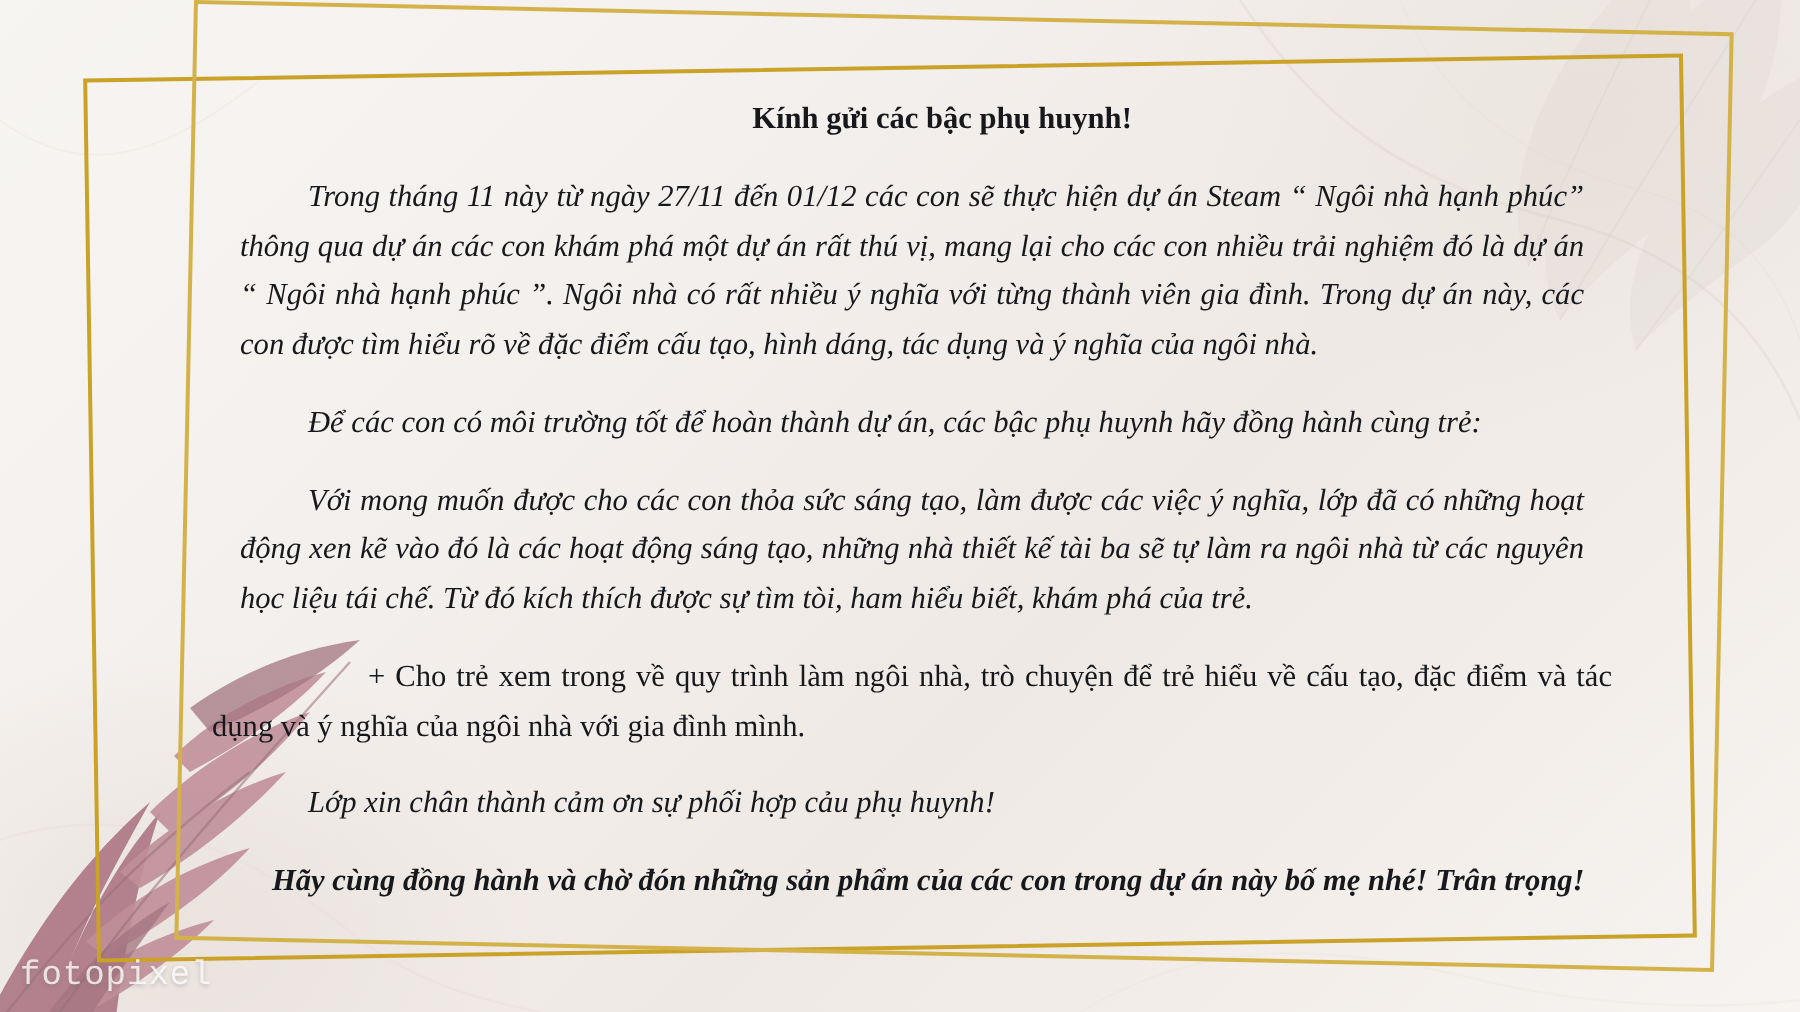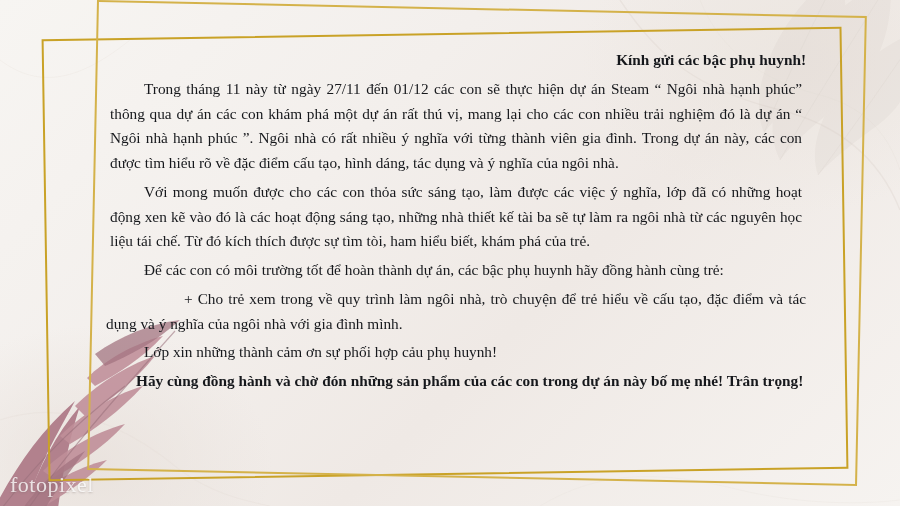--- a/index.html
+++ b/index.html
@@ -82,41 +82,43 @@
     font-size: 15.3px;
     line-height: 1.62;
     color: #16181c;
     text-align: justify;
   }
   .title {
     font-weight: bold;
     font-size: 15.3px;
     margin-left: 30px;
     margin-bottom: 2px;
-    text-align: right;
+    text-align: center;
   }
   .para {
     text-indent: 34px;
-    margin: 4px;
+    margin: 14px;
+    font-style: italic;
   }
   .para-bullet {
     text-indent: 78px;
     margin: 0;
   }
   .closing {
     font-weight: bold;
+    font-style: italic;
     text-indent: 30px;
     margin: 0;
   }
   .watermark {
     position: absolute;
     left: 10px;
     bottom: 8px;
-    font-family: Liberation Serif, serif;
-    font-size: 22px;
+    font-family: Liberation Mono, monospace;
+    font-size: 17px;
     color: rgba(255,255,255,0.78);
     letter-spacing: 0.5px;
     text-shadow: 0 1px 2px rgba(120,110,105,0.35);
     pointer-events: none;
   }
 </style>
 </head>
 <body>
 
 <div class="page">
@@ -166,23 +168,23 @@
     </g>
   </svg>
 
   <div class="frame-outer"></div>
   <div class="frame-inner"></div>
 
   <div class="content">
     <div class="letter">
       <div class="title">Kính gửi các bậc phụ huynh!</div>
       <p class="para">Trong tháng 11 này từ ngày 27/11 đến 01/12 các con sẽ thực hiện dự án Steam “ Ngôi nhà hạnh phúc” thông qua dự án các con khám phá một dự án rất thú vị, mang lại cho các con nhiều trải nghiệm đó là dự án “ Ngôi nhà hạnh phúc ”. Ngôi nhà có rất nhiều ý nghĩa với từng thành viên gia đình. Trong dự án này, các con được tìm hiểu rõ về đặc điểm cấu tạo, hình dáng, tác dụng và ý nghĩa của ngôi nhà.</p>
+      <p class="para">Để các con có môi trường tốt để hoàn thành dự án, các bậc phụ huynh hãy đồng hành cùng trẻ:</p>
       <p class="para">Với mong muốn được cho các con thỏa sức sáng tạo, làm được các việc ý nghĩa, lớp đã có những hoạt động xen kẽ vào đó là các hoạt động sáng tạo, những nhà thiết kế tài ba sẽ tự làm ra ngôi nhà từ các nguyên học liệu tái chế. Từ đó kích thích được sự tìm tòi, ham hiểu biết, khám phá của trẻ.</p>
-      <p class="para">Để các con có môi trường tốt để hoàn thành dự án, các bậc phụ huynh hãy đồng hành cùng trẻ:</p>
       <p class="para-bullet">+ Cho trẻ xem trong về quy trình làm ngôi nhà, trò chuyện để trẻ hiểu về cấu tạo, đặc điểm và tác dụng và ý nghĩa của ngôi nhà với gia đình mình.</p>
-      <p class="para">Lớp xin những thành cảm ơn sự phối hợp cảu phụ huynh!</p>
+      <p class="para">Lớp xin chân thành cảm ơn sự phối hợp cảu phụ huynh!</p>
       <p class="closing">Hãy cùng đồng hành và chờ đón những sản phẩm của các con trong dự án này bố mẹ nhé! Trân trọng!</p>
     </div>
   </div>
 
   <div class="watermark">fotopixel</div>
 
 </div>
 
 </body></html>

